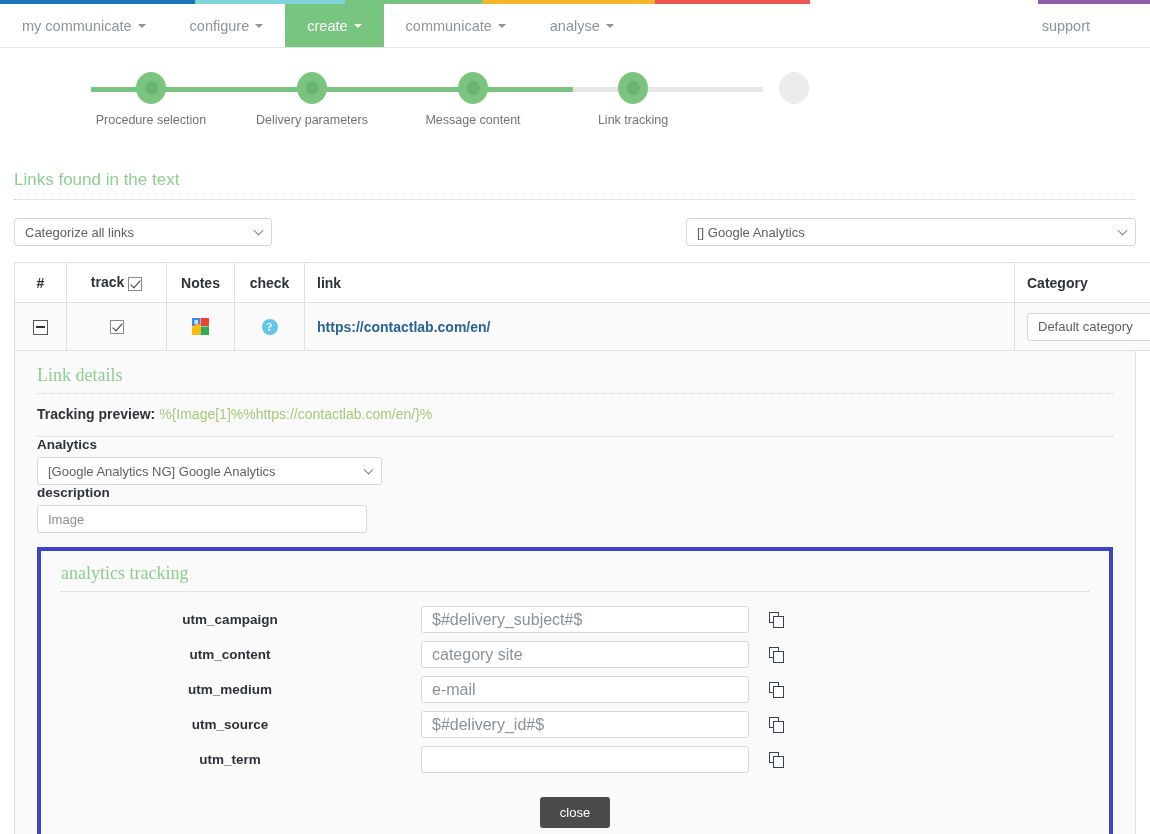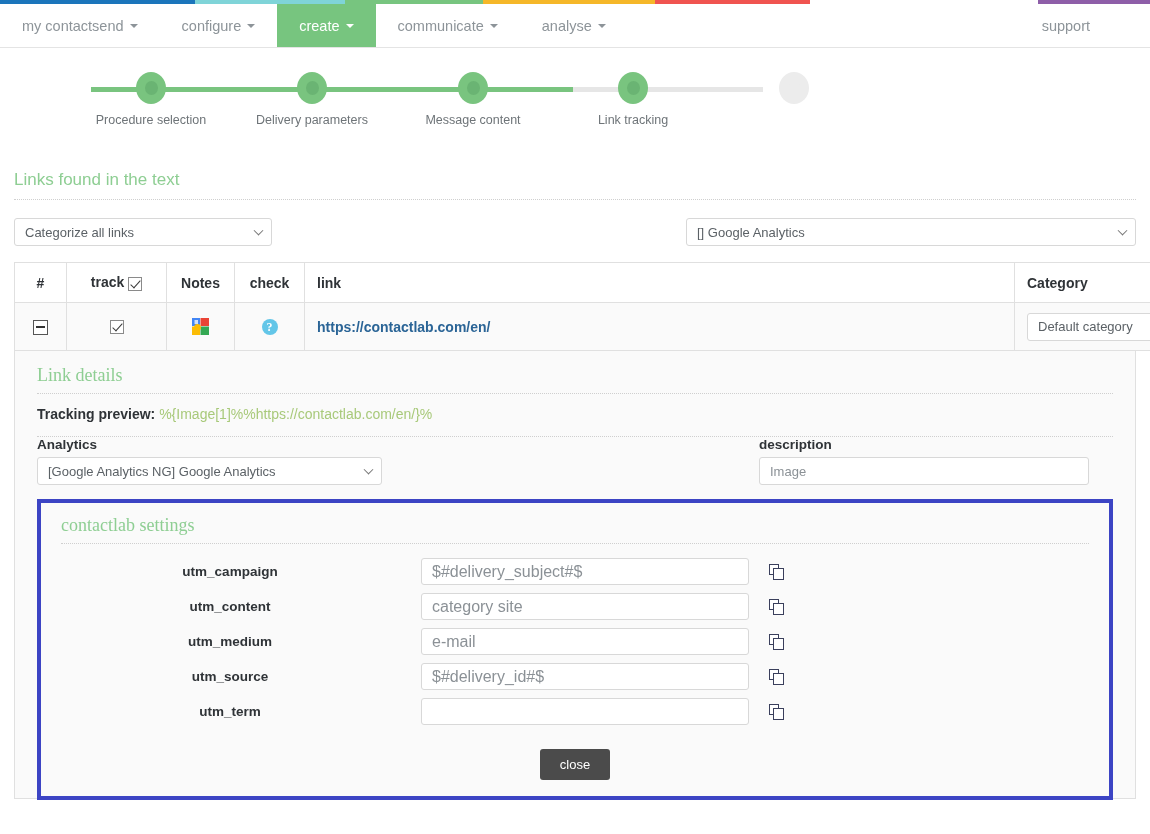--- a/index.html
+++ b/index.html
@@ -254,20 +254,21 @@
     padding: 12px 0 14px 0;
     font-size: 14px;
   }
   .tracking-line .lbl { font-weight: bold; color: #2f3337; text-align: center; }
   .tracking-line .val { color: #a8c97a; }
 
   .field-cols {
     display: flex;
     gap: 0;
     padding-bottom: 12px;
+    flex-direction: column;
   }
   .field-col-left { width: 722px; }
   .field-col-right { flex: 1; }
   .field-label {
     font-weight: bold;
     font-size: 13.5px;
     color: #2f3337;
     display: block;
     margin-bottom: 5px;
   }
@@ -367,21 +368,21 @@
     <div style="background: rgb(127, 212, 216); width: 150px;"></div>
     <div style="background: rgb(119, 197, 127); width: 138px;"></div>
     <div style="background: rgb(245, 183, 41); width: 172px;"></div>
     <div style="background: rgb(240, 84, 80); width: 155px;"></div>
     <div style="background: rgb(255, 255, 255); width: 228px;"></div>
     <div style="background: rgb(142, 94, 168); width: 112px;"></div>
   </div>
 
 <div class="navbar">
   <div class="nav-item">
-    <span>my contactsend</span>
+    <span>my communicate</span>
       <i class="caret"></i>
   </div>
   <div class="nav-item">
     <span>configure</span>
       <i class="caret"></i>
   </div>
   <div class="nav-item active">
     <span>create</span>
       <i class="caret"></i>
   </div>
@@ -504,21 +505,21 @@
           <i class="chev"></i>
         </div>
       </div>
       <div class="field-col-right">
         <span class="field-label">description</span>
         <div class="inp" id="description-input">Image</div>
       </div>
     </div>
 
     <div class="analytics-panel">
-      <div class="sub-head">contactlab settings</div>
+      <div class="sub-head">analytics tracking</div>
       <div class="dotted-rule"></div>
 
       <div class="utm-grid">
         <div class="utm-row">
           <div class="utm-label">utm_campaign</div>
           <div class="utm-input">$#delivery_subject#$</div>
           <span class="copy-icon">
               <i class="pg-back"></i>
               <i class="pg-front"></i>
             </span>

